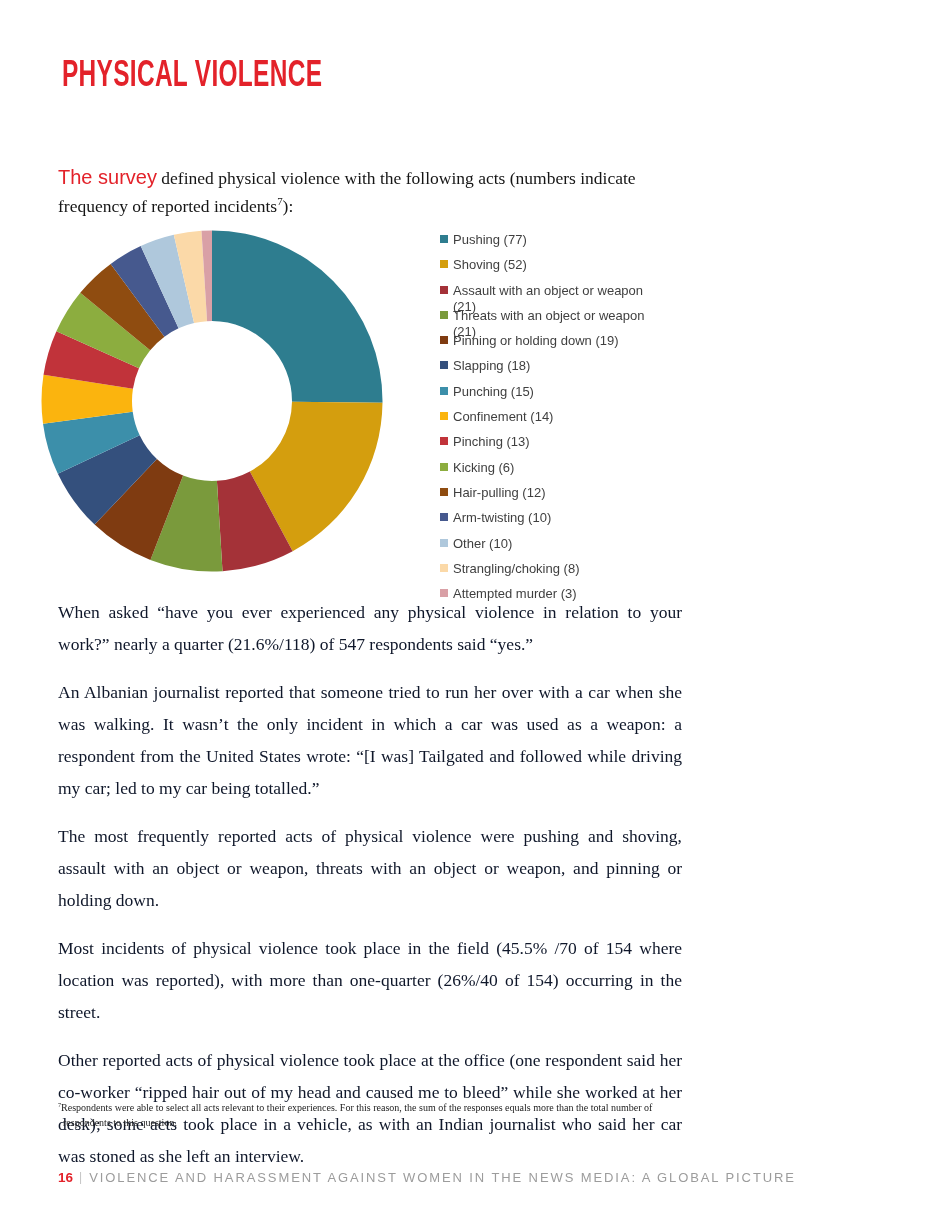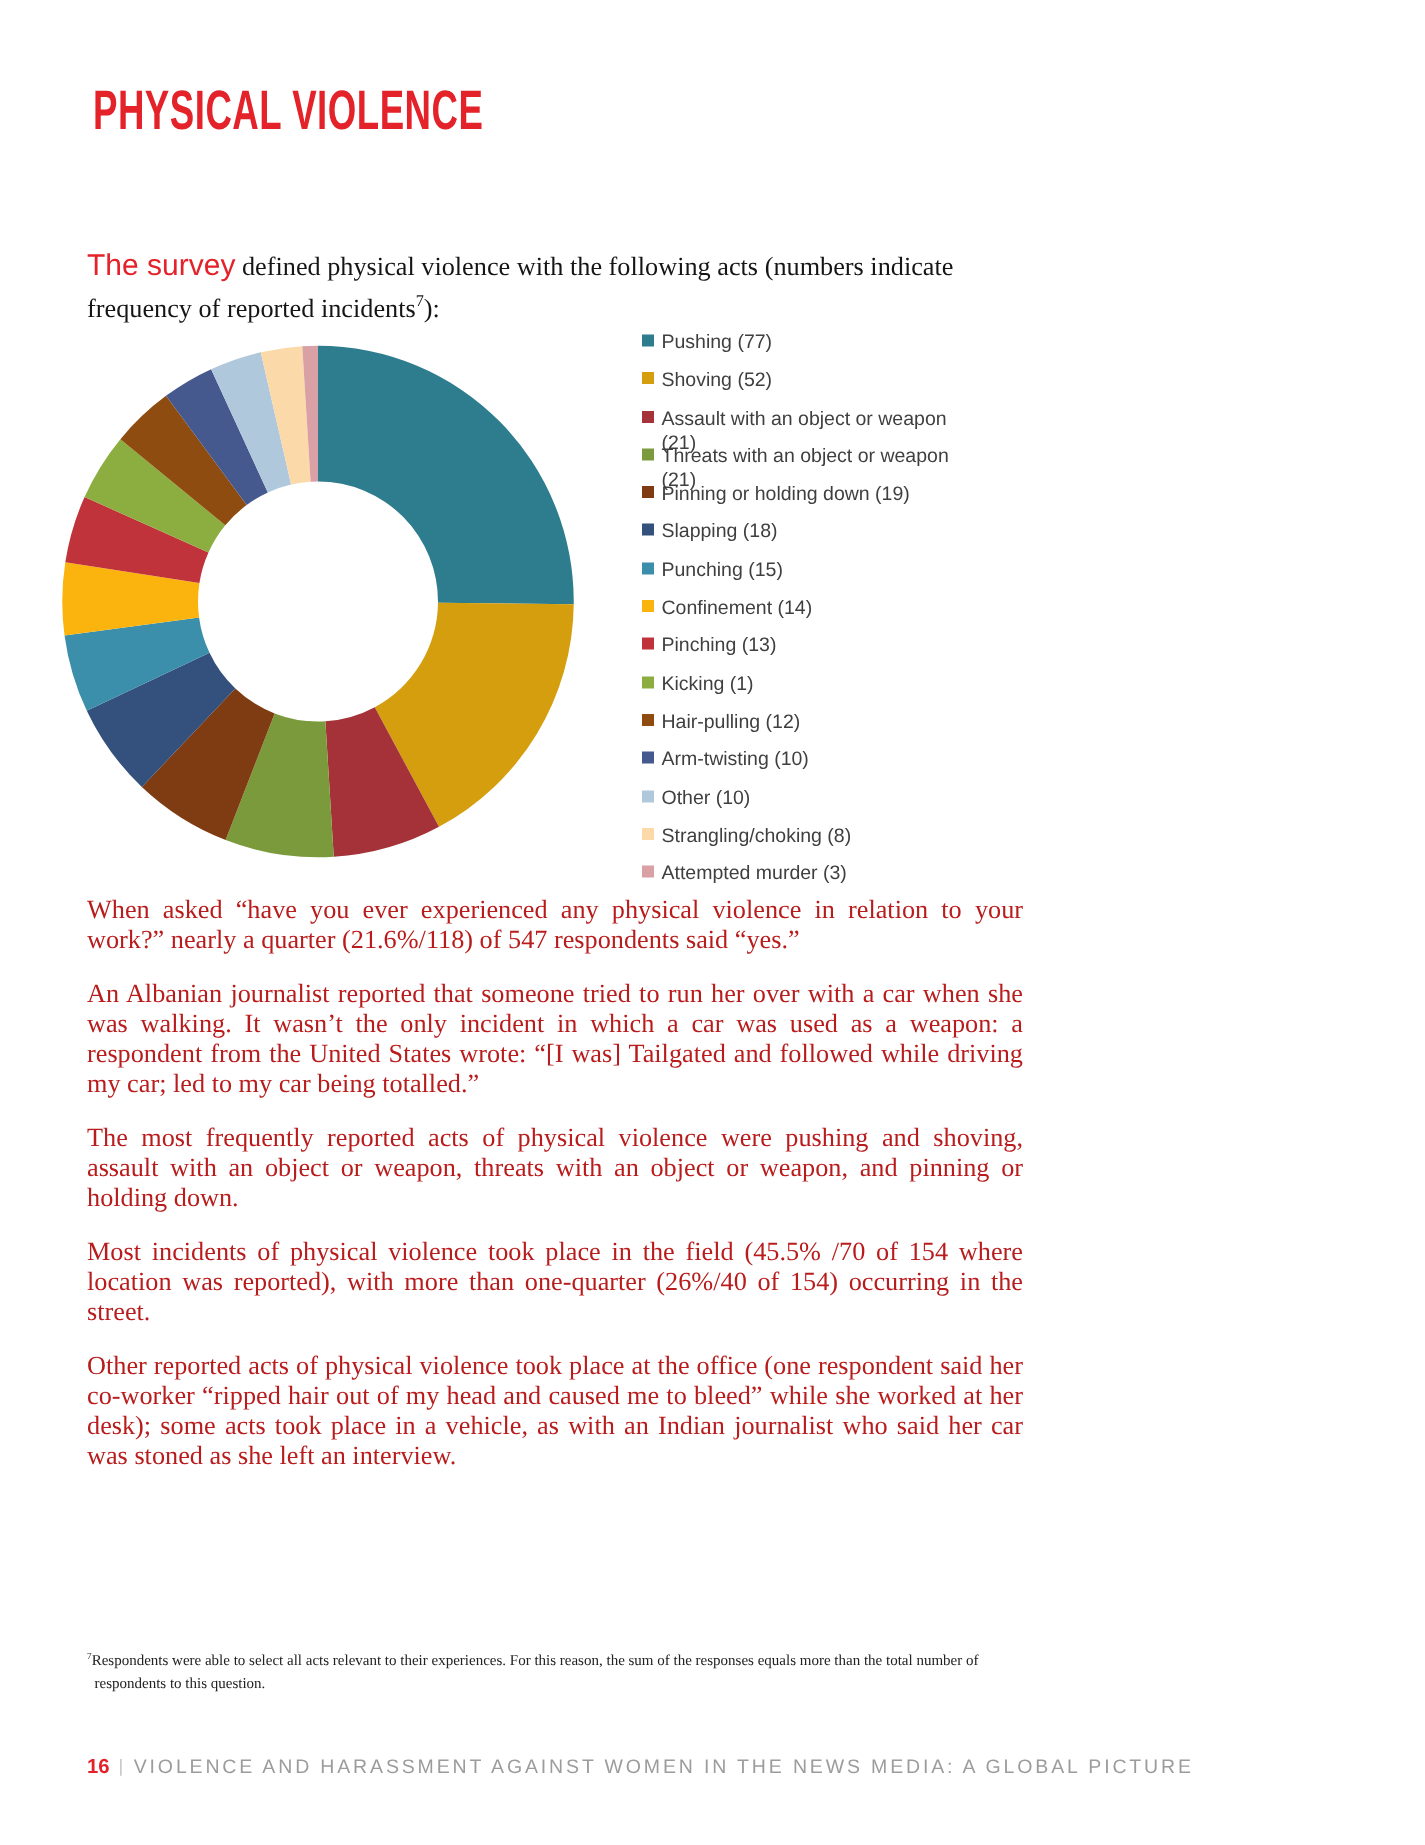--- a/index.html
+++ b/index.html
@@ -20,29 +20,29 @@
   }
   .intro .lead{
     font-family:"Liberation Sans", sans-serif;font-weight:normal;
     color:var(--accent,#e3222a);font-size:20px;
   }
   sup{font-size:.62em;line-height:0;vertical-align:super;}
   .chart-figure{position:absolute;left:0;top:0;}
   .donut{position:absolute;left:41px;top:230px;width:342px;height:342px;}
   .legend{
     position:absolute;left:424px;top:216px;width:268px;
-    list-style:none;margin:4px;padding:0;
+    list-style:none;margin:16px;padding:0;
     font-family:"Liberation Sans", sans-serif;font-size:13px;line-height:16px;color:#3f3f3f;
   }
   .legend li{height:25.3px;display:flex;align-items:flex-start;overflow:visible;}
   .legend .swatch{width:8px;height:8px;flex:0 0 8px;margin-top:3px;margin-right:5px;}
   .legend .lab{width:214px;}
   .body-copy{position:absolute;left:58px;top:596px;width:624px;}
   .body-copy p{
-    margin:0 0 16px 0;font-size:17.5px;line-height:20px;color:#b91c1c;
+    margin:0 0 16px 0;font-size:17.5px;line-height:32px;color:#0f172a;
     text-align:justify;
   }
   .footnote{
     position:absolute;left:58px;top:1100px;width:618px;
     font-size:10px;line-height:15px;color:#222;
     padding-left:5px;text-indent:-5px;
   }
   .footer{
     position:absolute;left:58px;top:1170px;width:640px;
     font-family:"Liberation Sans", sans-serif;display:flex;
@@ -108,21 +108,21 @@
       <li>
         <span class="swatch" style="background: rgb(251, 180, 14);"></span>
         <span class="lab">Confinement (14)</span>
       </li>
       <li>
         <span class="swatch" style="background: rgb(193, 51, 58);"></span>
         <span class="lab">Pinching (13)</span>
       </li>
       <li>
         <span class="swatch" style="background: rgb(140, 173, 63);"></span>
-        <span class="lab">Kicking (1)</span>
+        <span class="lab">Kicking (6)</span>
       </li>
       <li>
         <span class="swatch" style="background: rgb(143, 76, 16);"></span>
         <span class="lab">Hair-pulling (12)</span>
       </li>
       <li>
         <span class="swatch" style="background: rgb(70, 89, 142);"></span>
         <span class="lab">Arm-twisting (10)</span>
       </li>
       <li>

